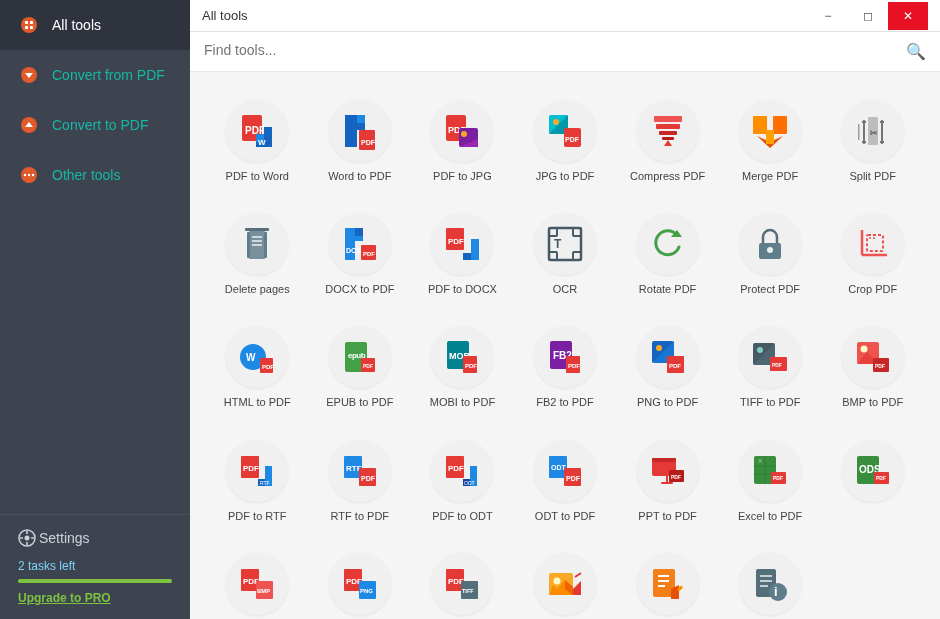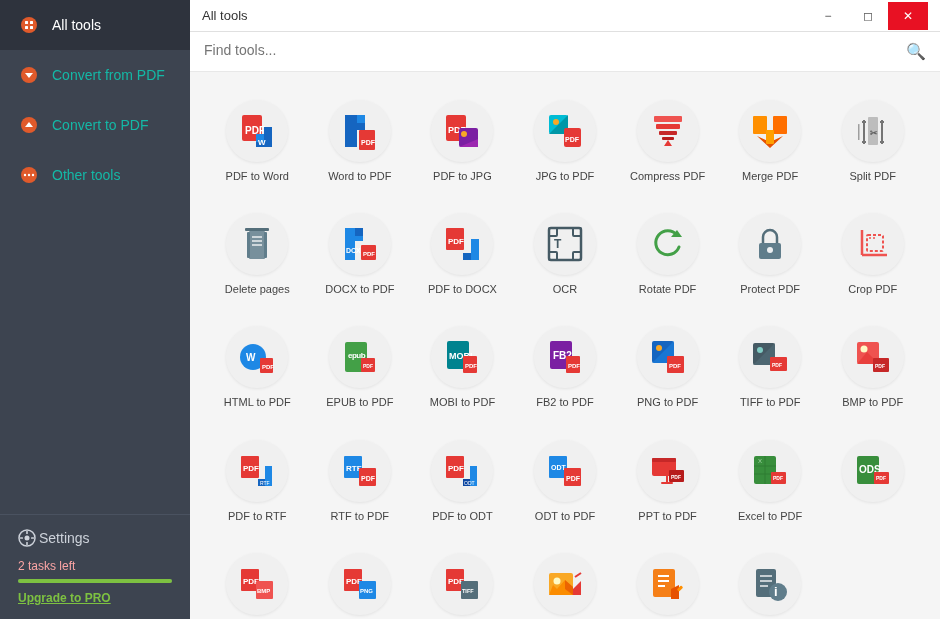--- a/index.html
+++ b/index.html
@@ -42,21 +42,21 @@
       display: flex;
       align-items: center;
       gap: 3px;
       color: #cdd2da;
       font-size: 14px;
       cursor: pointer;
       margin-bottom: 12px;
     }
     .tasks-left {
       font-size: 12px;
-      color: #fca5a5;
+      color: #7dd3fc;
       margin-bottom: 6px;
     }
     .progress-bar {
       height: 4px;
       background: #5a6272;
       border-radius: 2px;
       margin-bottom: 8px;
     }
     .progress-fill {
       height: 100%;

